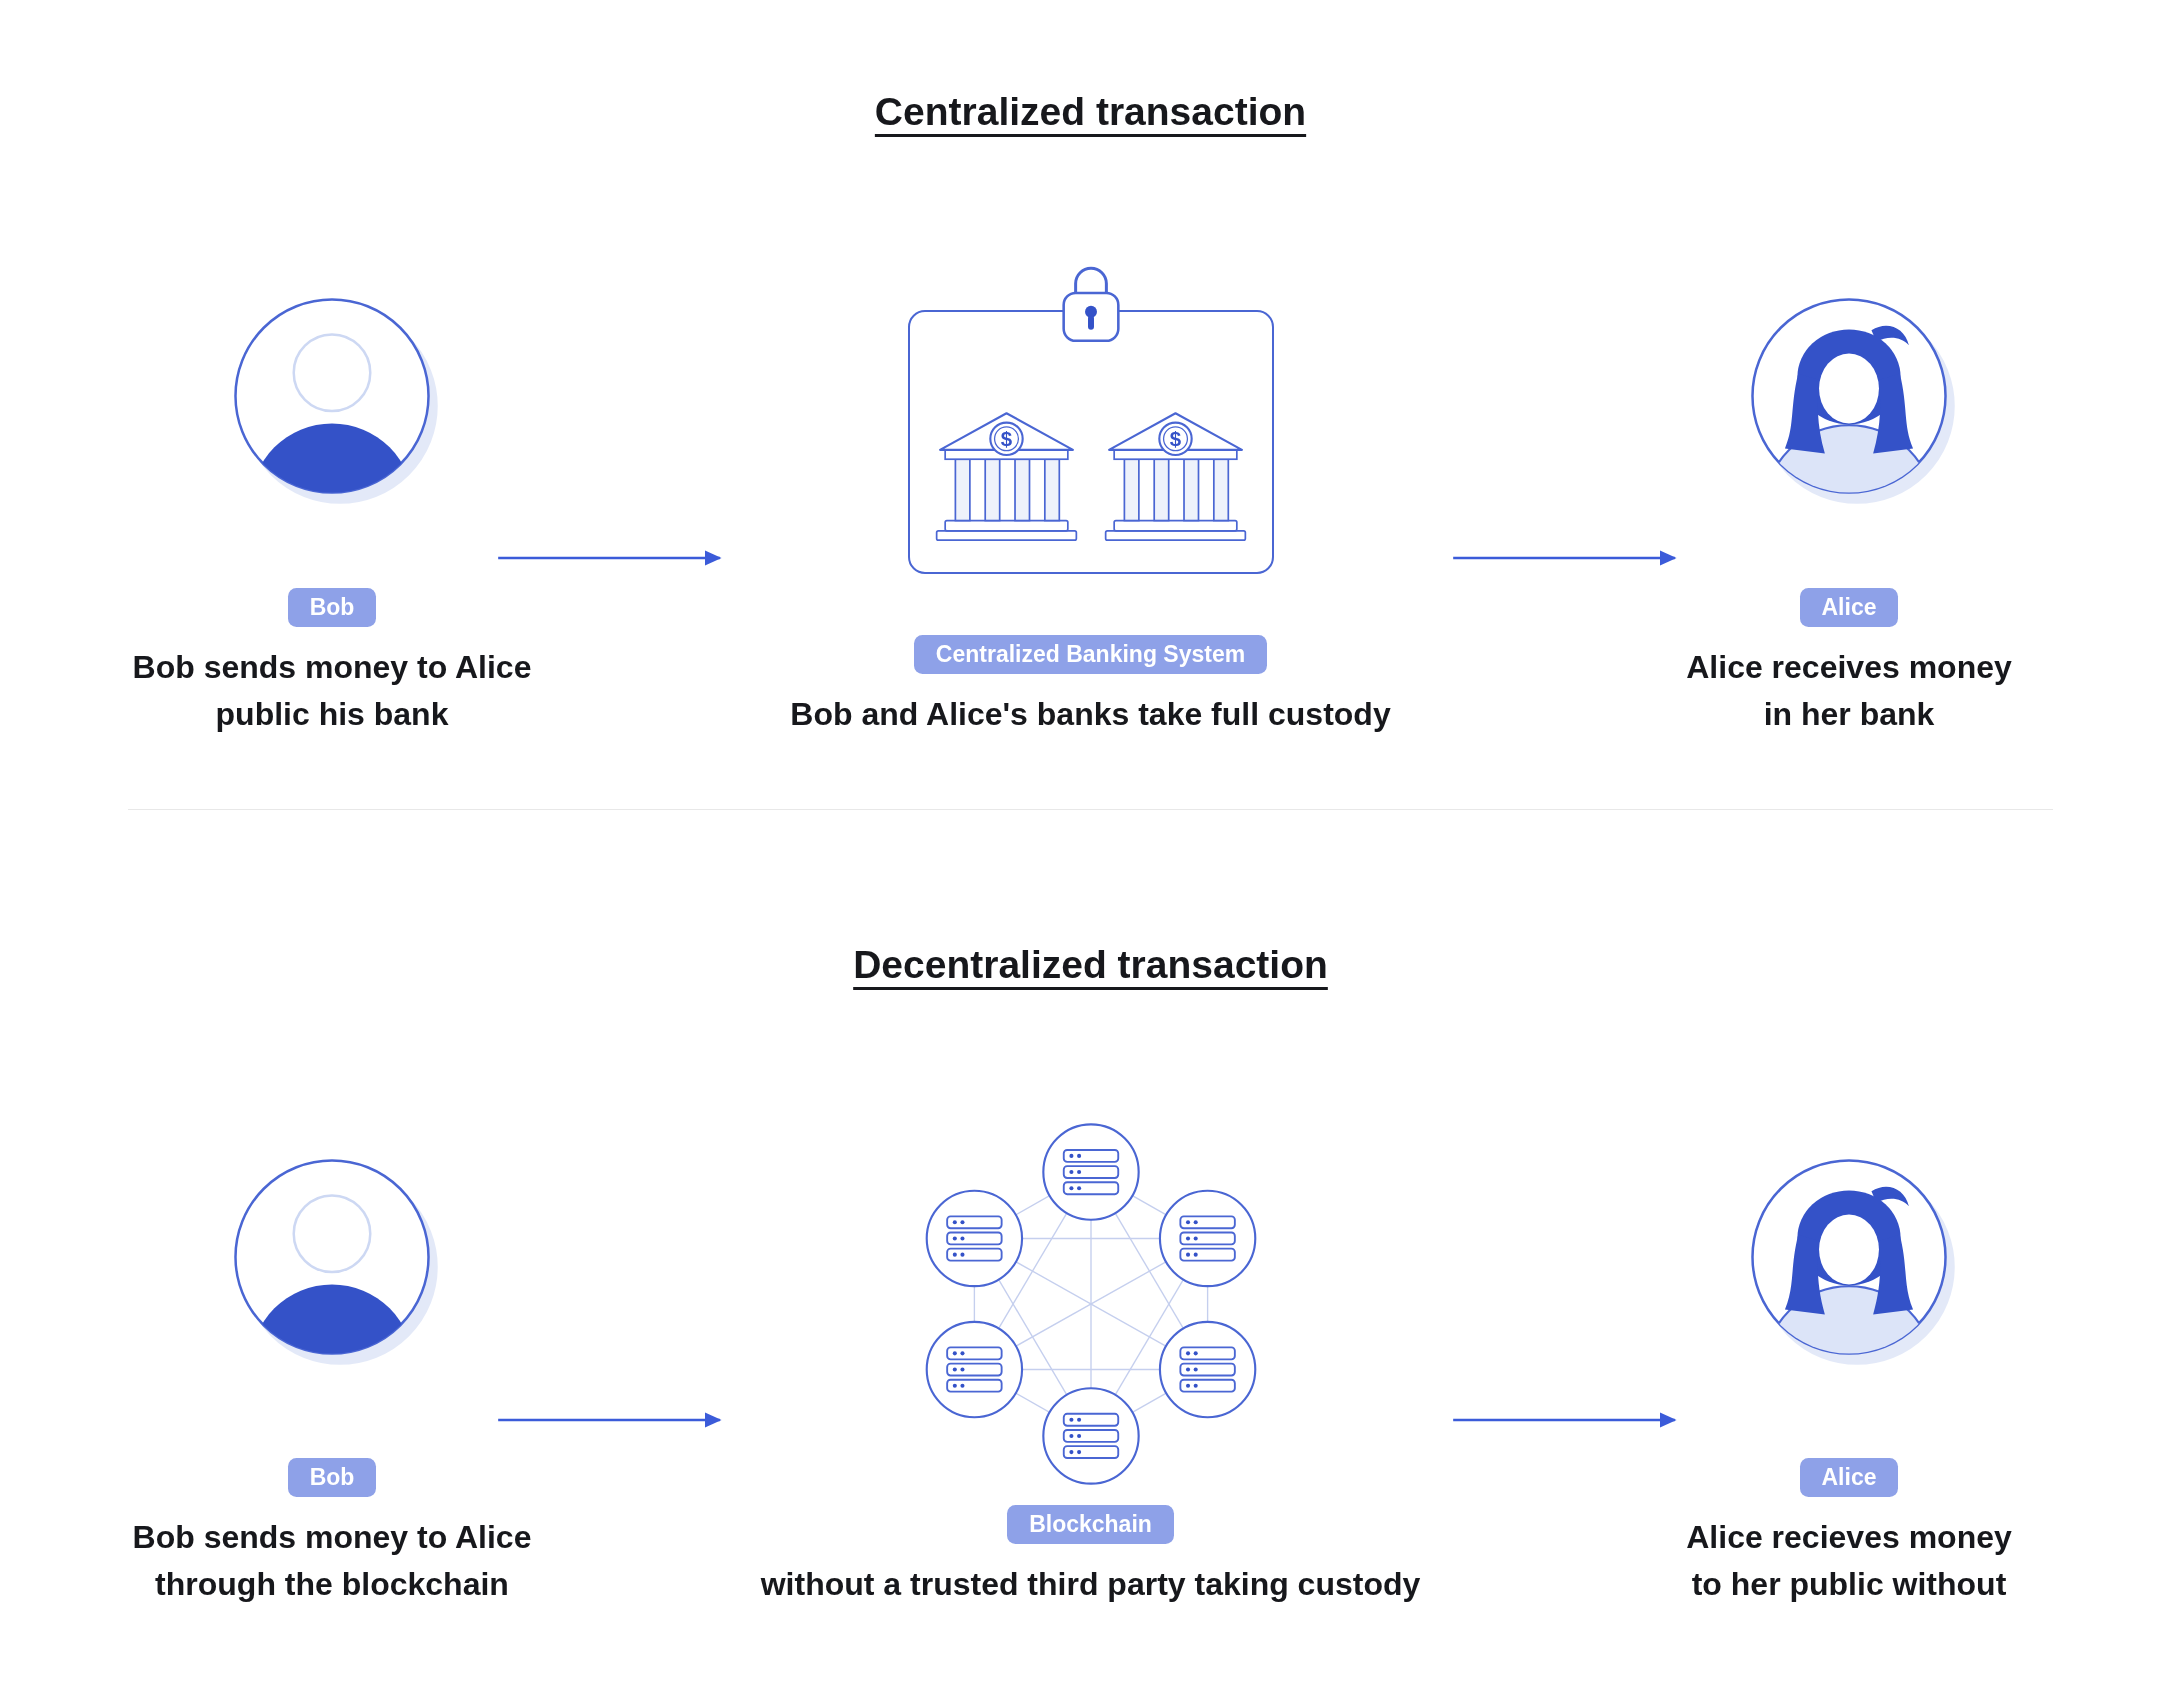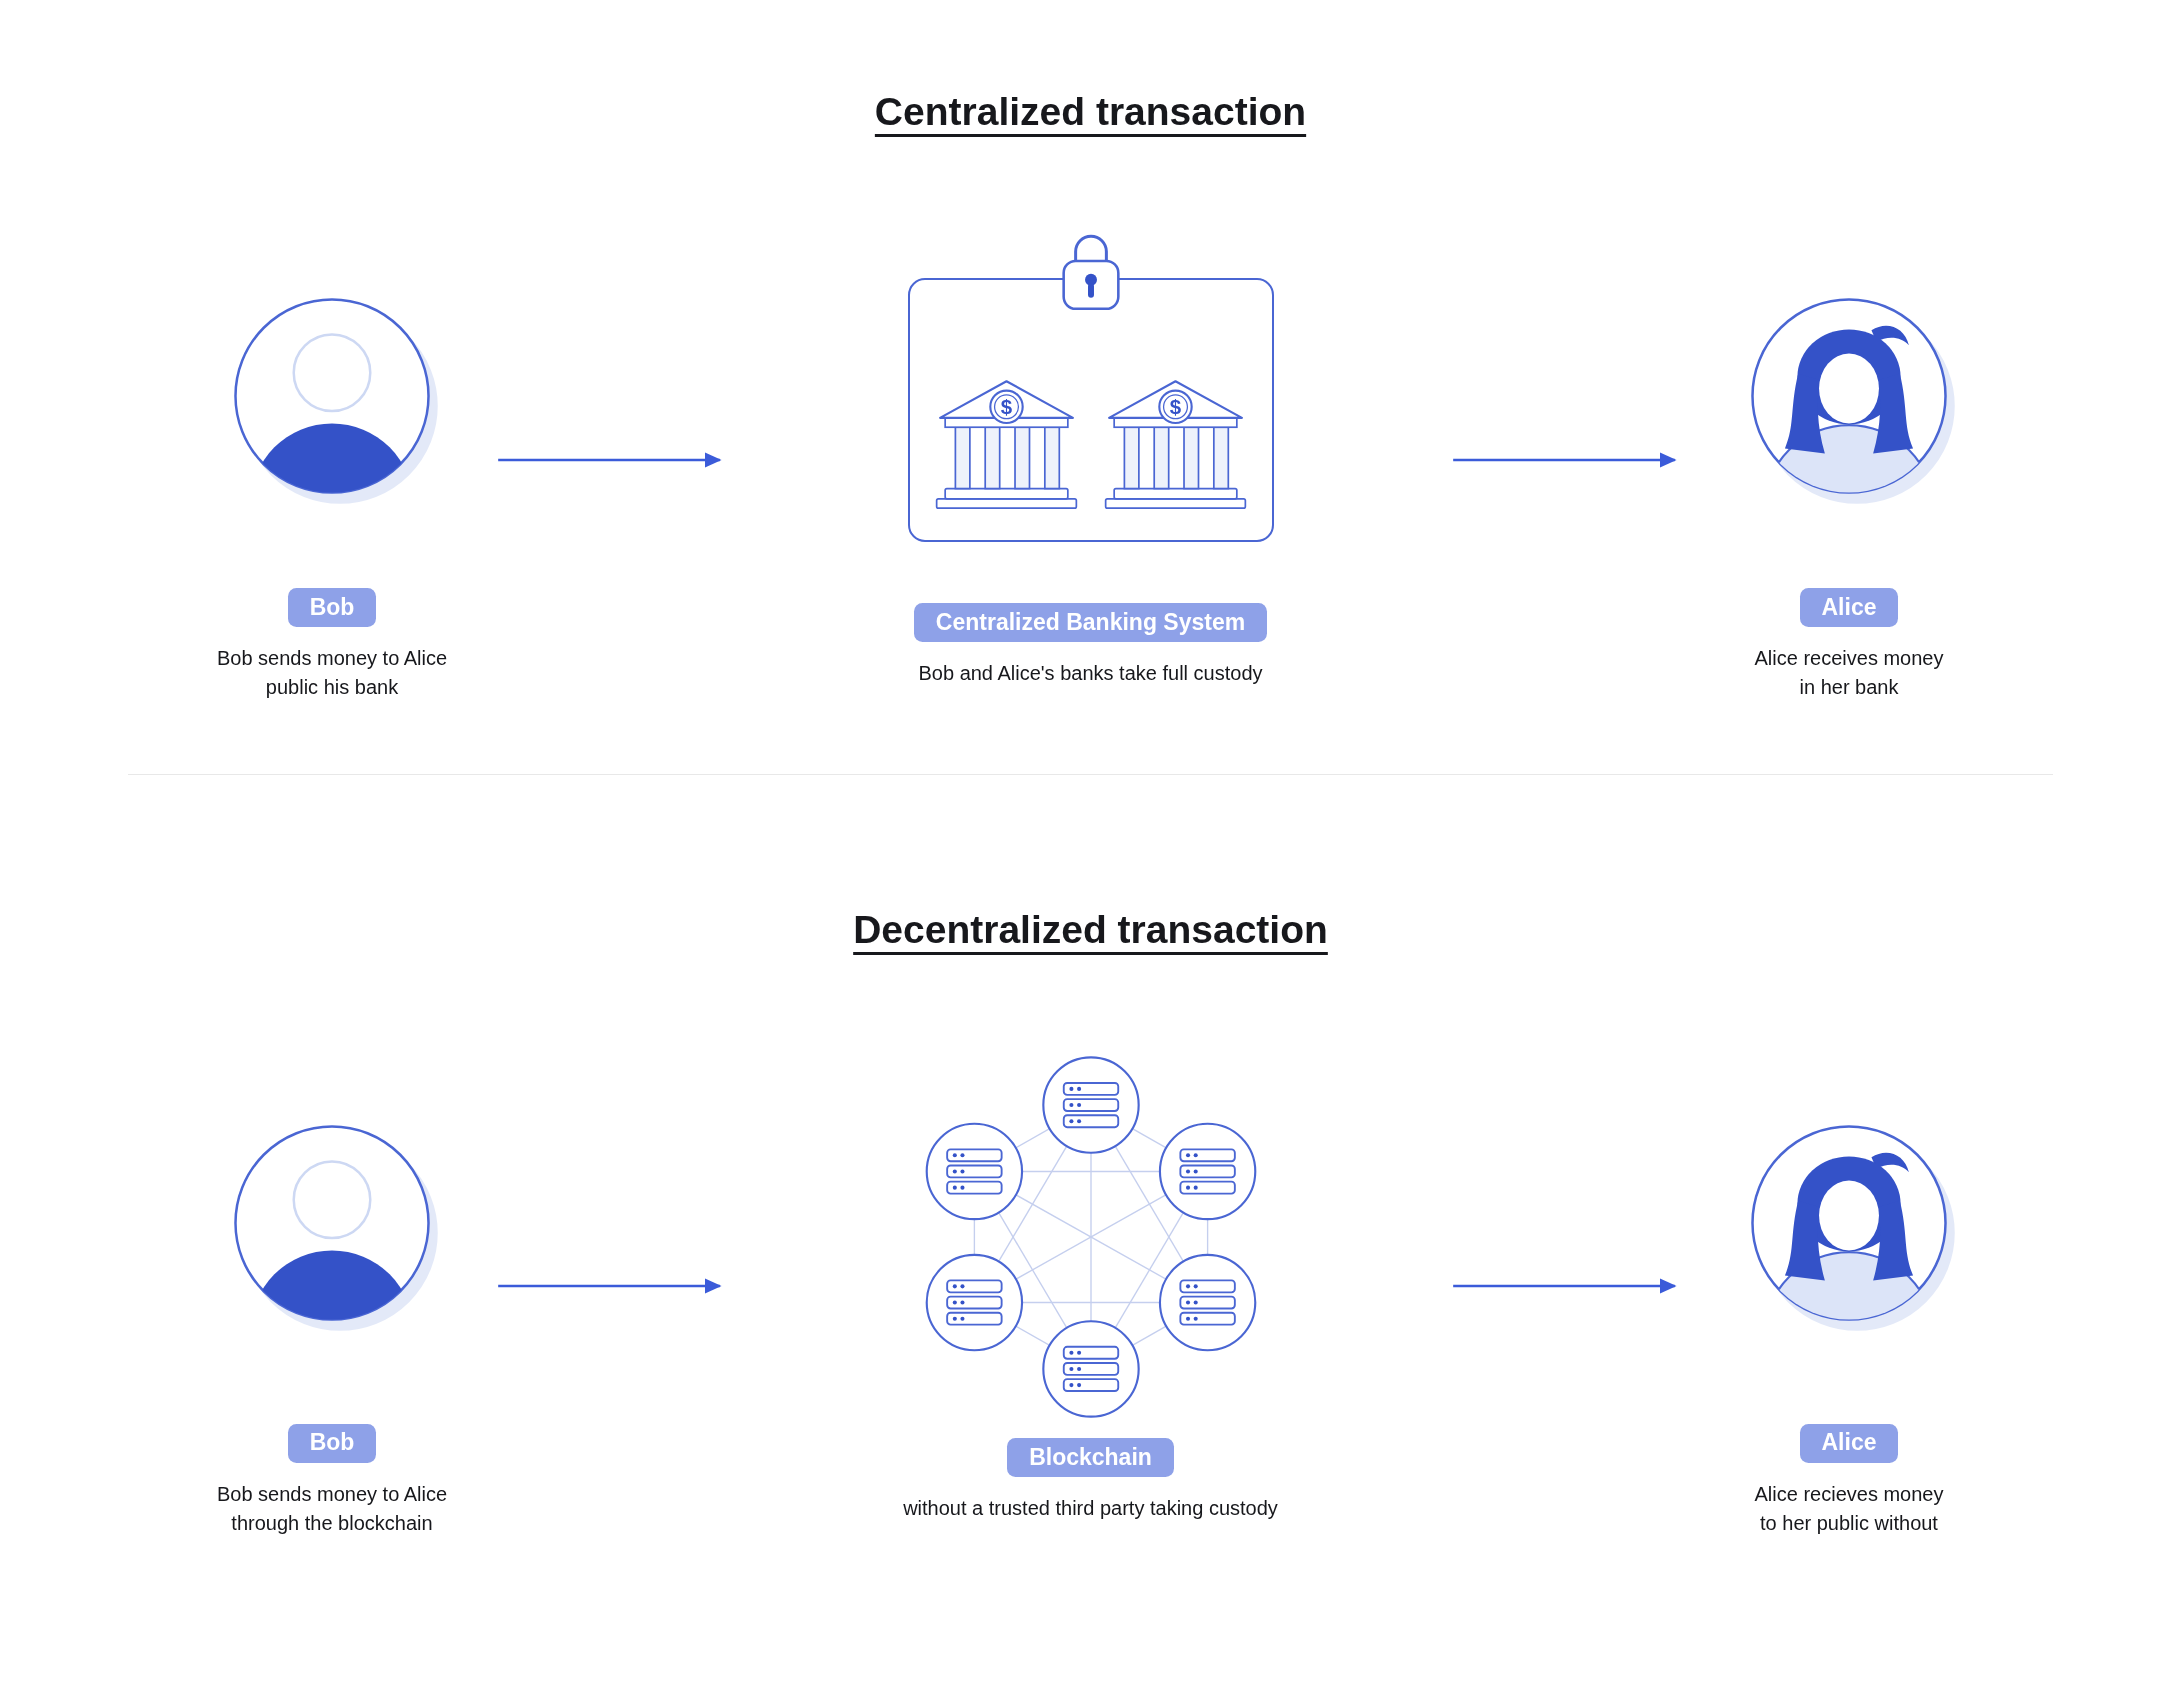--- a/index.html
+++ b/index.html
@@ -15,35 +15,35 @@
   html,body{margin:0;padding:0;background:#fff;}
   body{font-family:"Liberation Sans",sans-serif;color:var(--text);}
   .page{width:2181px;height:1676px;overflow:hidden;background:#fff;position:relative;}
   .panel{padding:0 102px;}
   .panel--one{padding-top:89px;}
   .panel--two{padding-top:60px;}
   .title{
     font-size:39px;font-weight:700;text-align:center;margin:0 0 81px;line-height:1.2;
     text-decoration:underline;text-decoration-thickness:2.6px;text-underline-offset:8.5px;
   }
-  .row{display:flex;align-items:center;}
+  .row{display:flex;align-items:flex-end;}
   .col{display:flex;flex-direction:column;align-items:center;}
   .col--side{flex:0 0 460px;width:460px;}
   .col--center{flex:0 0 852px;width:852px;}
   .icon-area{display:flex;align-items:center;justify-content:center;width:100%;}
   .panel--one .icon-area,.panel--one .arrow-cell{height:358px;}
   .panel--two .icon-area,.panel--two .arrow-cell{height:375px;}
   .arrow-cell{flex:1 1 0;margin:0 -68px;display:flex;align-items:center;}
   .arrow-svg{width:100%;height:22px;display:block;overflow:visible;}
   .arrow-line{stroke:var(--arrow);stroke-width:3;}
   .badge{
     margin-top:13.6px;background:var(--badge-bg);color:#fff;font-weight:700;font-size:23px;
     padding:6.8px 22px;border-radius:8.5px;white-space:nowrap;line-height:1.1;
   }
-  .caption{margin-top:17px;font-size:20px;line-height:1.45;text-align:center;}
+  .caption{margin-top:17px;font-size:32px;line-height:1.45;text-align:center;font-weight:bold;}
   .caption span{display:block;white-space:nowrap;}
   .divider{border:none;border-top:0.9px solid var(--divider);margin:72px 128px;}
   .avatar{filter:drop-shadow(8.5px 10.2px 0 #e3e9f8);}
   .bank-card{
     position:relative;width:366px;height:264px;border:2.1px solid var(--outline);
     border-radius:17px;background:#fff;display:flex;justify-content:center;align-items:flex-end;
     gap:22px;padding-bottom:31px;box-sizing:border-box;
   }
   .lock-wrap{position:absolute;top:-55px;left:50%;transform:translateX(-50%);}
   

